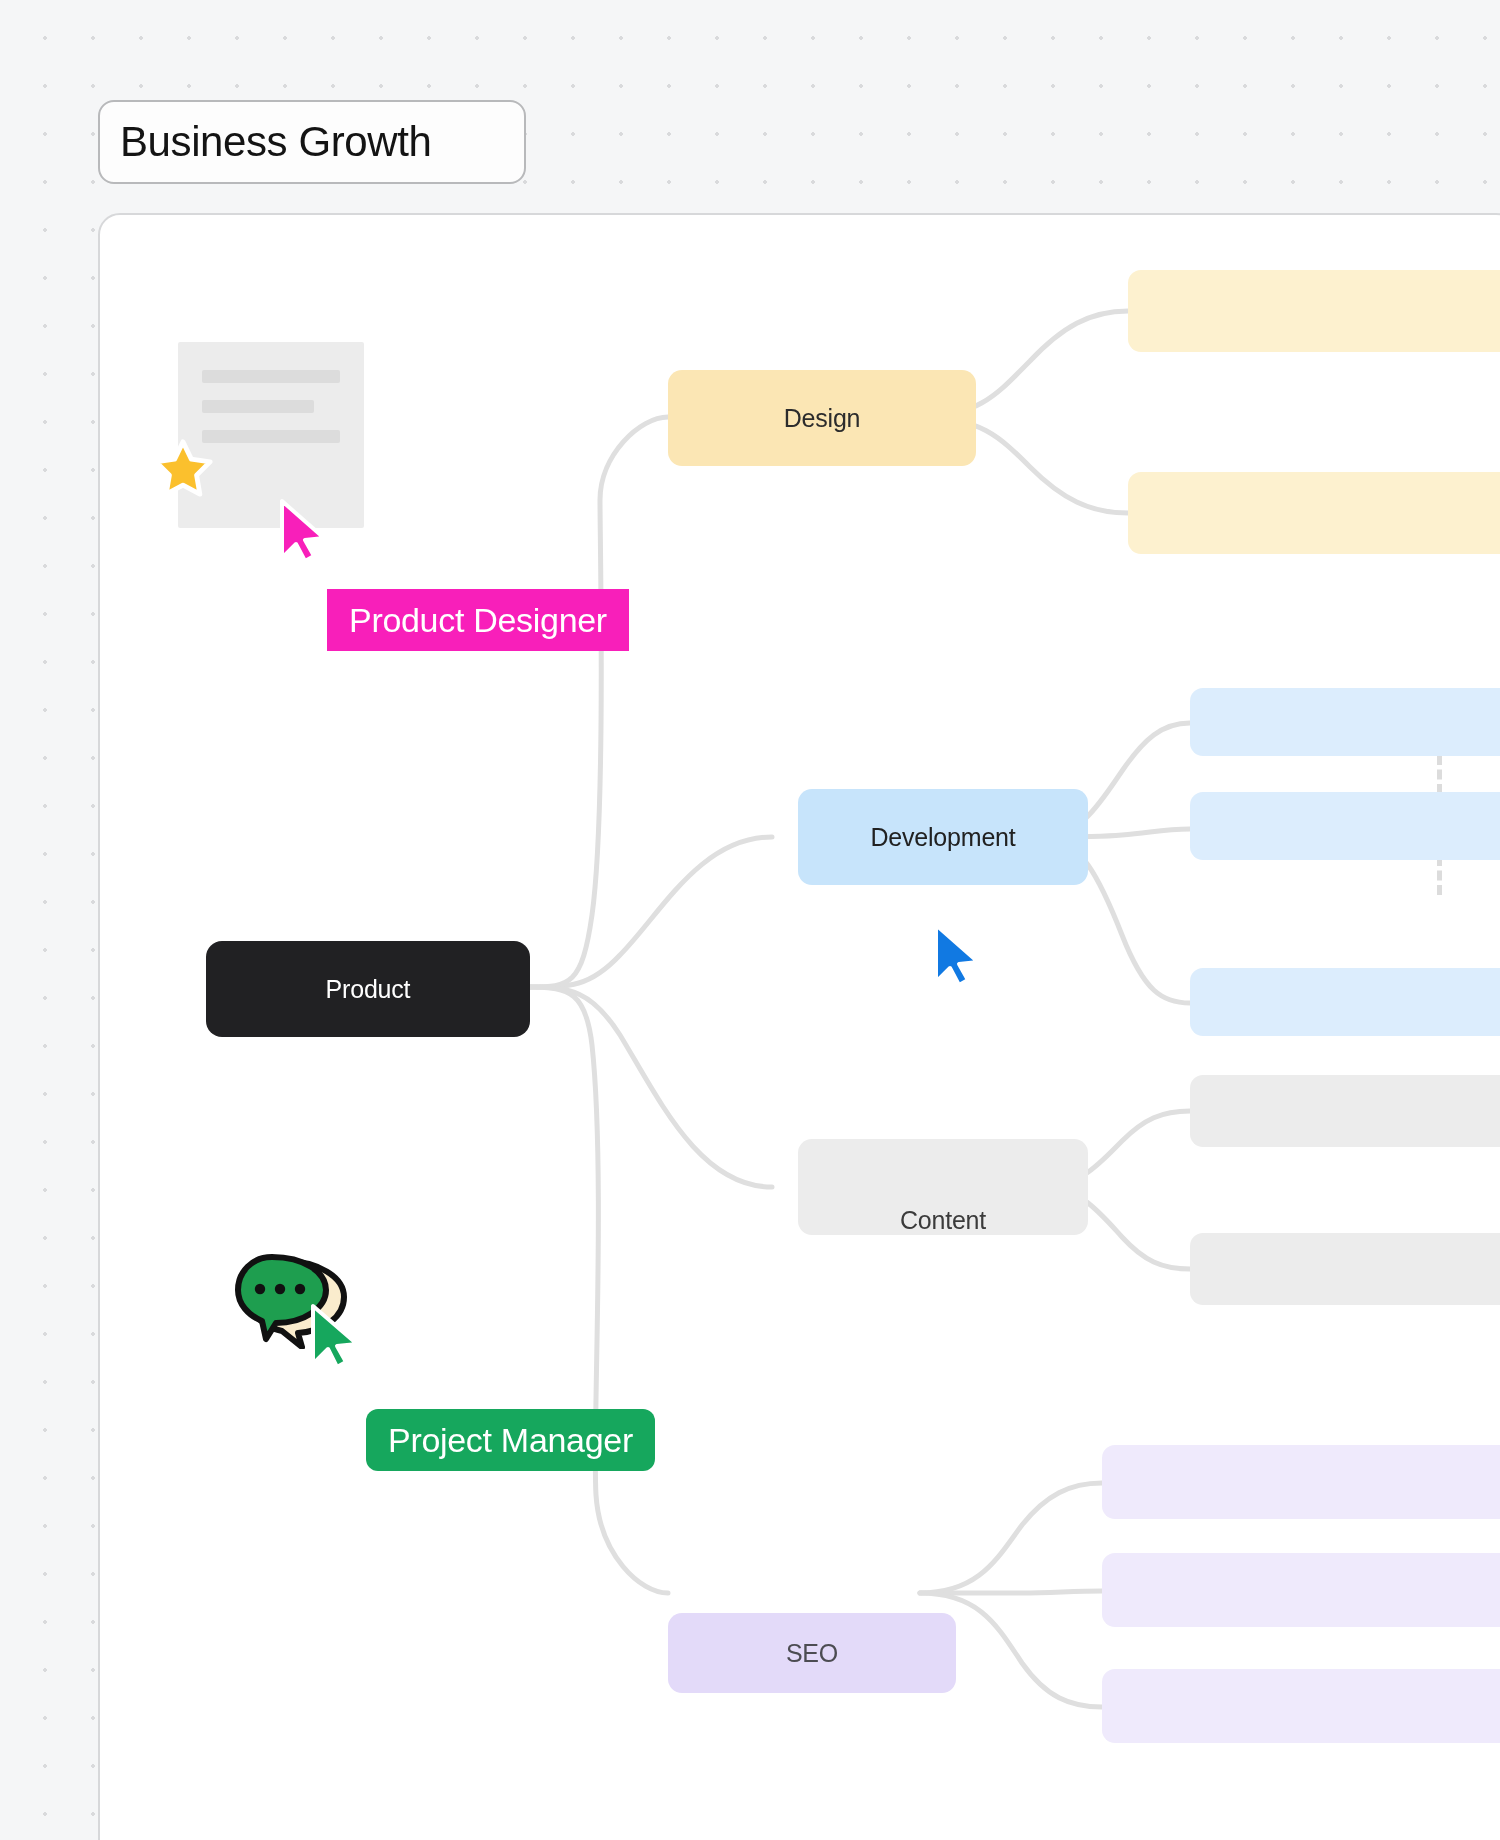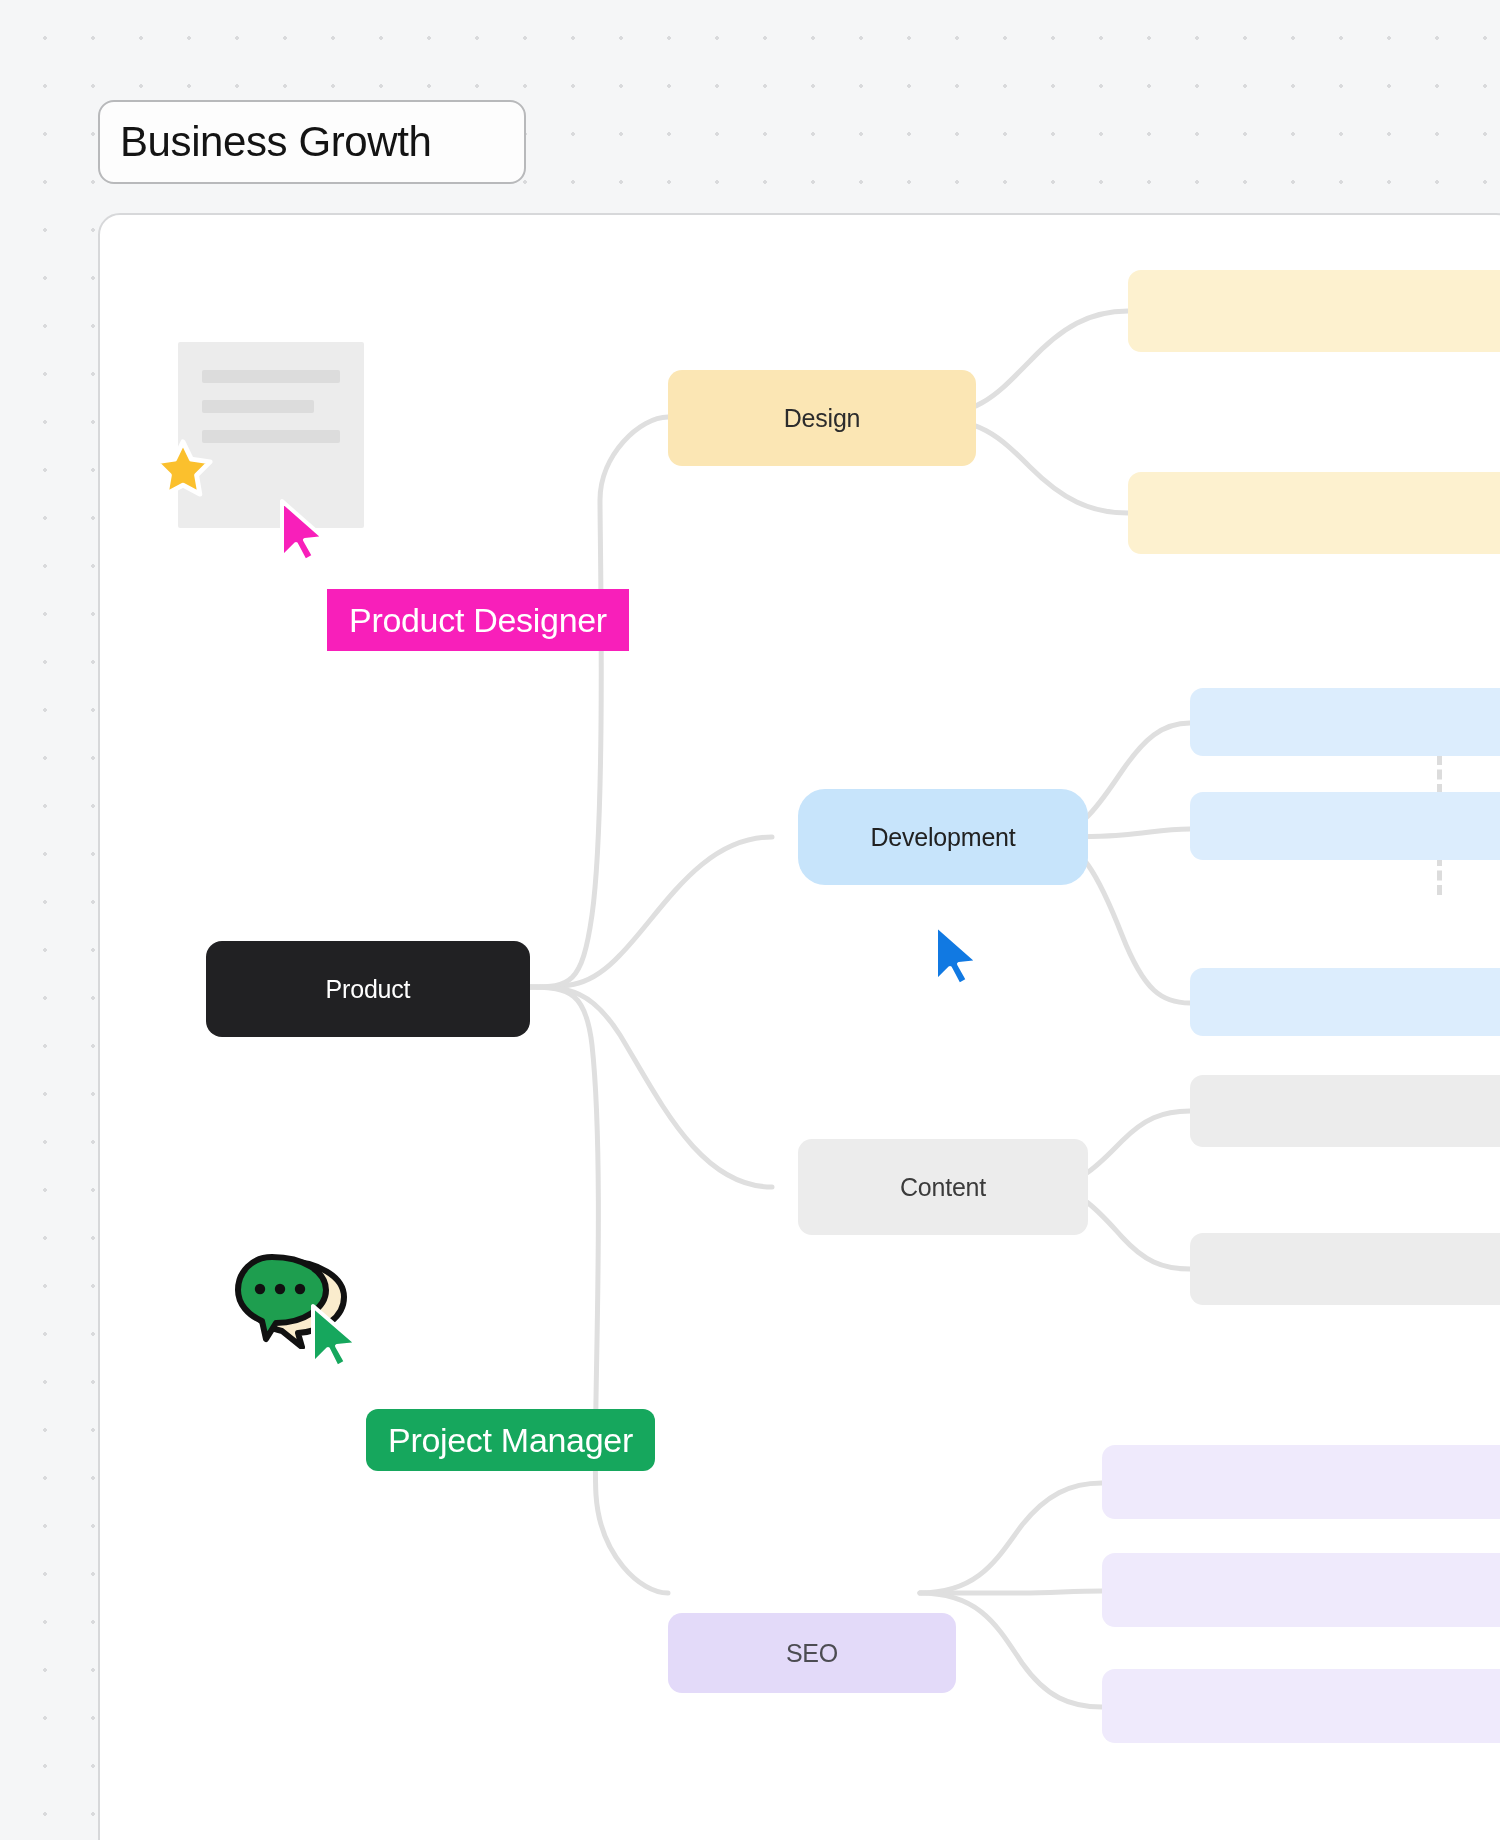--- a/index.html
+++ b/index.html
@@ -214,28 +214,28 @@
     <div class="node root" style="left:106px; top:726px; width:324px; height:96px;">
       <span>Product</span>
     </div>
 
     <div class="node branch-design" style="left:568px; top:155px; width:308px; height:96px;">
       <span>Design</span>
     </div>
     <div class="leaf leaf-yellow" style="left:1028px; top:55px; width:392px; height:82px;"></div>
     <div class="leaf leaf-yellow" style="left:1028px; top:257px; width:392px; height:82px;"></div>
 
-    <div class="node branch-dev" style="left:698px; top:574px; width:290px; height:96px;border-radius:27px;">
+    <div class="node branch-dev" style="left:698px; top:574px; width:290px; height:96px;">
       <span>Development</span>
     </div>
     <div class="leaf leaf-blue" style="left:1090px; top:473px; width:330px; height:68px;"></div>
     <div class="leaf leaf-blue" style="left:1090px; top:577px; width:330px; height:68px;"></div>
     <div class="leaf leaf-blue" style="left:1090px; top:753px; width:330px; height:68px;"></div>
 
-    <div class="node branch-content" style="left:698px; top:924px; width:290px; height:96px;">
+    <div class="node branch-content" style="left:698px; top:924px; width:290px; height:96px;align-items:flex-end;">
       <span>Content</span>
     </div>
     <div class="leaf leaf-grey" style="left:1090px; top:860px; width:330px; height:72px;"></div>
     <div class="leaf leaf-grey" style="left:1090px; top:1018px; width:330px; height:72px;"></div>
 
     <div class="node branch-seo" style="left:568px; top:1398px; width:288px; height:80px;">
       <span>SEO</span>
     </div>
     <div class="leaf leaf-purple" style="left:1002px; top:1230px; width:418px; height:74px;"></div>
     <div class="leaf leaf-purple" style="left:1002px; top:1338px; width:418px; height:74px;"></div>

